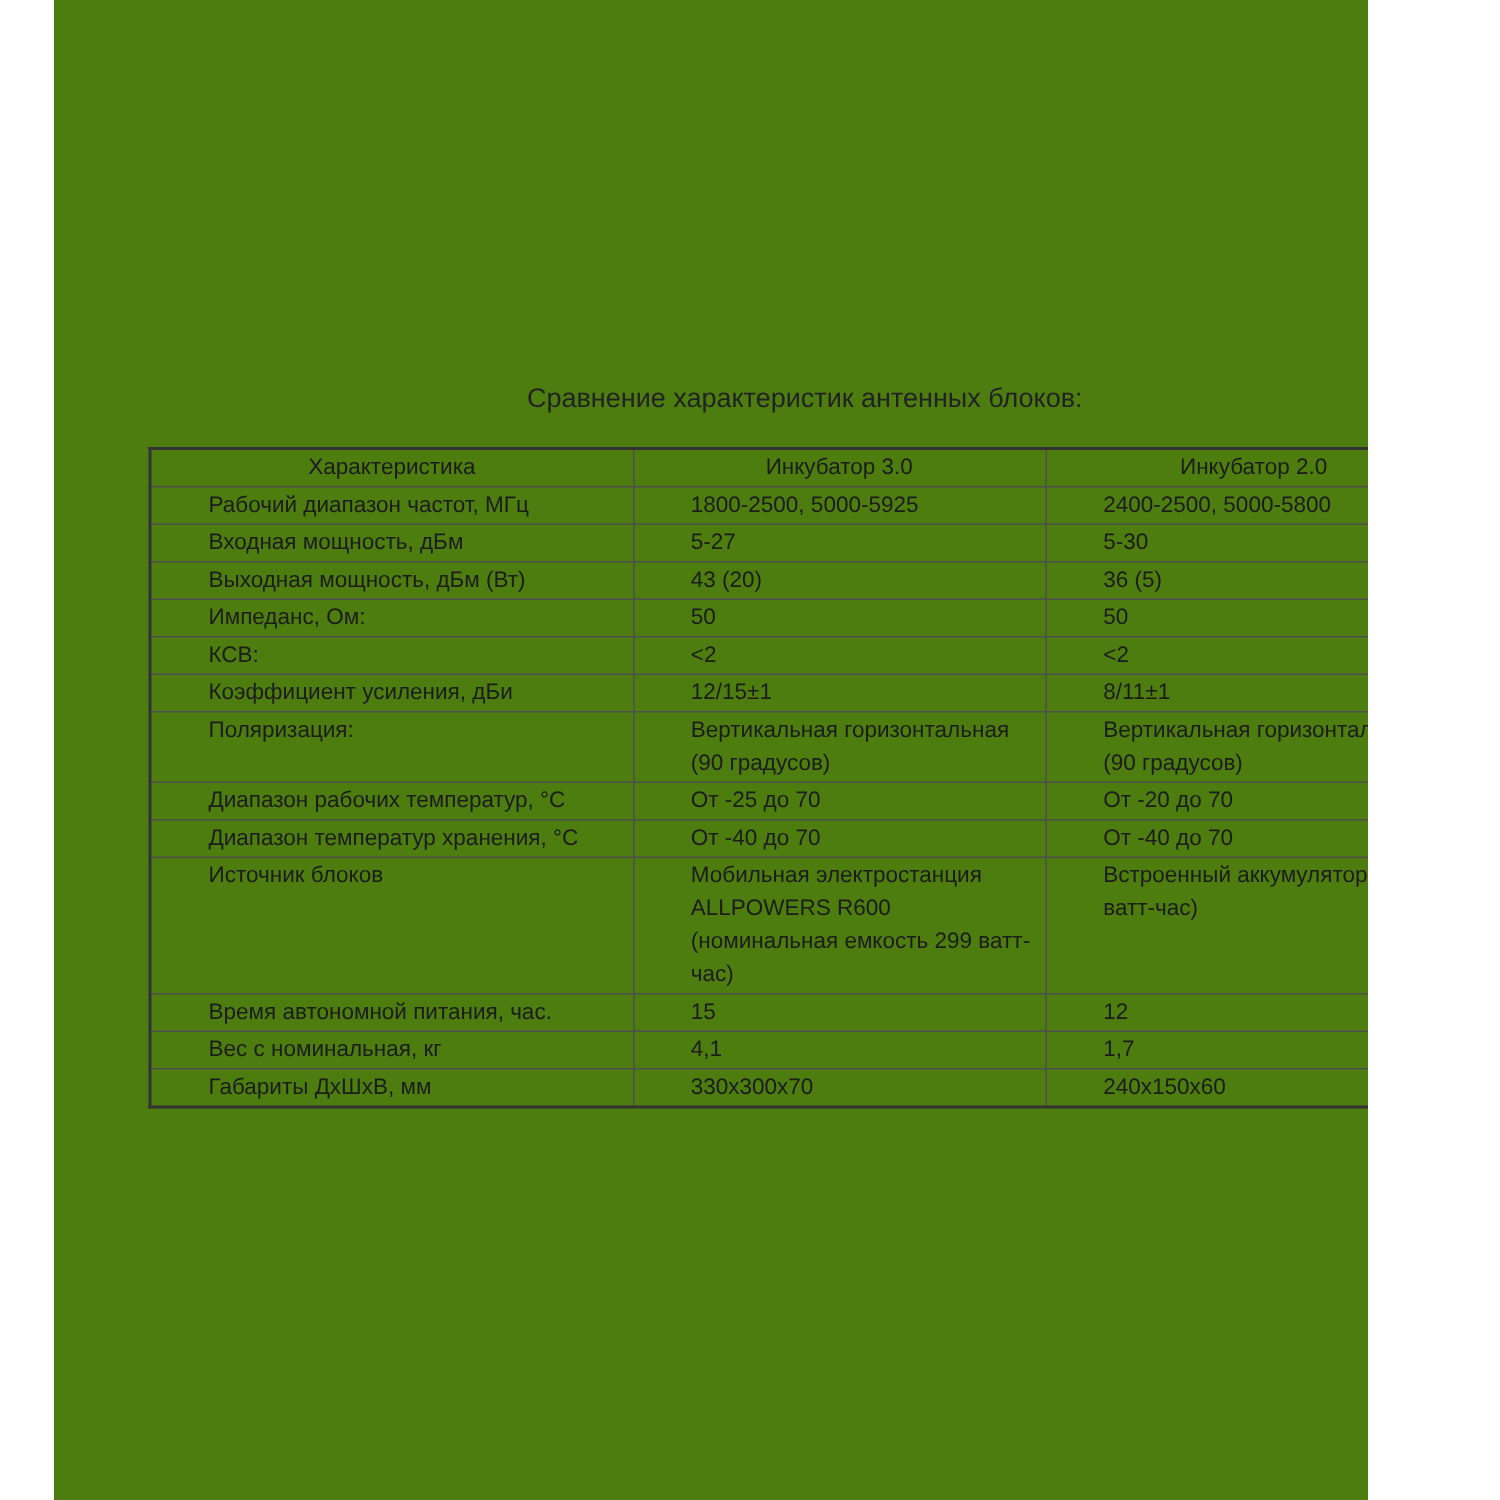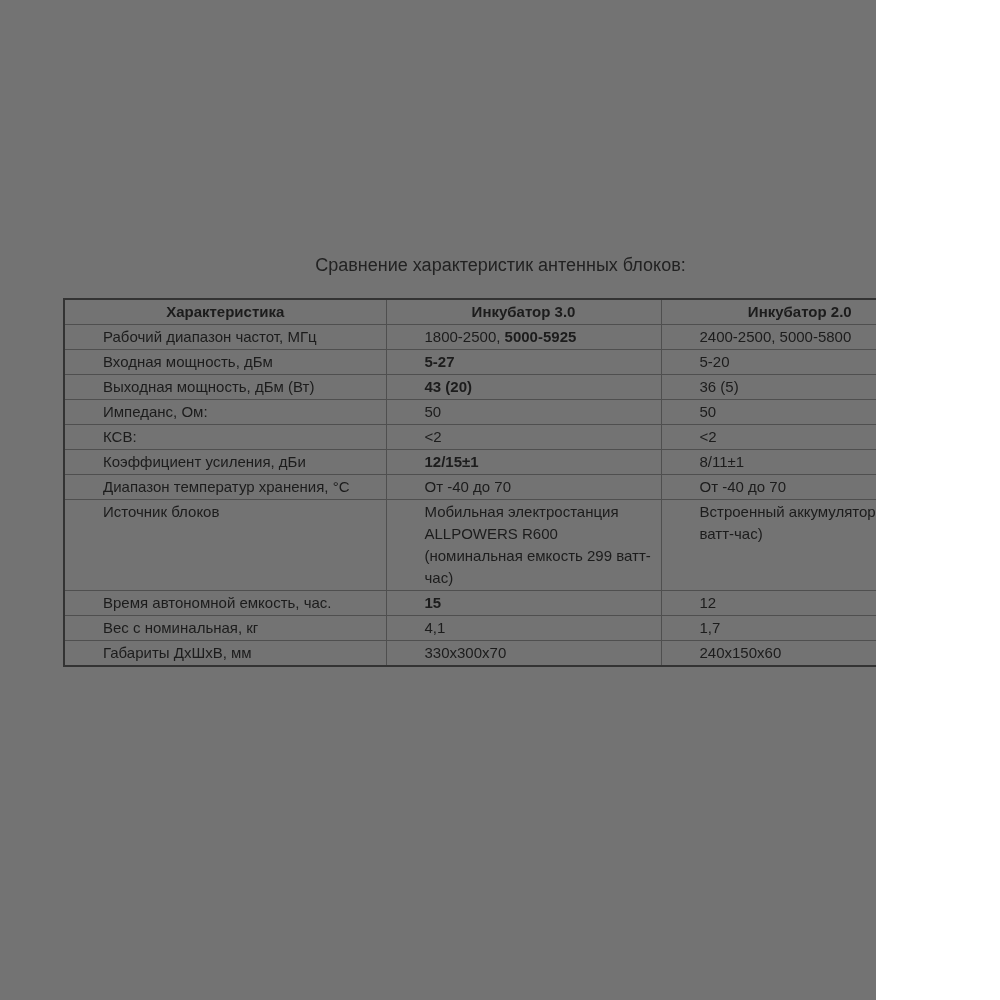--- a/index.html
+++ b/index.html
@@ -9,22 +9,23 @@
     width: 1000px;
     height: 1000px;
     font-family: "Liberation Sans", sans-serif;
     color: #1c1c1c;
     position: relative;
   }
   .page {
     position: relative;
     width: 876px;
     height: 1000px;
-    background: #737373;
+    background: #4d7c0f;
     overflow: hidden;
+    margin-left: 36px;
   }
   .page-title {
     position: absolute;
     top: 255px;
     left: 63px;
     width: 875px;
     text-align: center;
     font-size: 18px;
     font-weight: 400;
     color: #222222;
@@ -42,30 +43,30 @@
   }
   table.compare th,
   table.compare td {
     border: 1px solid #4f4f4f;
     padding: 1px 8px;
     line-height: 22px;
     vertical-align: top;
     overflow: hidden;
   }
   table.compare th {
-    font-weight: 700;
+    font-weight: 400;
     text-align: center;
     height: 22px;
   }
   table.compare td {
     text-align: left;
     height: 22px;
     padding-left: 38px;
   }
-  .bold { font-weight: 700; }
+  .bold { font-weight: 400; }
 </style>
 </head>
 <body>
 
 <div class="page">
 
   <div class="page-title">Сравнение характеристик антенных блоков:</div>
 
   <table class="compare">
     <colgroup>
@@ -82,21 +83,21 @@
     </thead>
     <tbody>
         <tr>
           <td><span>Рабочий диапазон частот, МГц</span></td>
           <td><span>1800-2500, </span><span class="bold">5000-5925</span></td>
           <td><span>2400-2500, 5000-5800</span></td>
         </tr>
         <tr>
           <td><span>Входная мощность, дБм</span></td>
           <td><span class="bold">5-27</span></td>
-          <td><span>5-20</span></td>
+          <td><span>5-30</span></td>
         </tr>
         <tr>
           <td><span>Выходная мощность, дБм (Вт)</span></td>
           <td><span class="bold">43 (20)</span></td>
           <td><span>36 (5)</span></td>
         </tr>
         <tr>
           <td><span>Импеданс, Ом:</span></td>
           <td><span>50</span></td>
           <td><span>50</span></td>
@@ -105,31 +106,41 @@
           <td><span>КСВ:</span></td>
           <td><span>&lt;2</span></td>
           <td><span>&lt;2</span></td>
         </tr>
         <tr>
           <td><span>Коэффициент усиления, дБи</span></td>
           <td><span class="bold">12/15±1</span></td>
           <td><span>8/11±1</span></td>
         </tr>
         <tr>
+          <td><span>Поляризация:</span></td>
+          <td><span>Вертикальная горизонтальная (90 градусов)</span></td>
+          <td><span>Вертикальная горизонтальная (90 градусов)</span></td>
+        </tr>
+        <tr>
+          <td><span>Диапазон рабочих температур, °С</span></td>
+          <td><span class="bold">От -25 до 70</span></td>
+          <td><span>От -20 до 70</span></td>
+        </tr>
+        <tr>
           <td><span>Диапазон температур хранения, °С</span></td>
           <td><span>От -40 до 70</span></td>
           <td><span>От -40 до 70</span></td>
         </tr>
         <tr>
           <td><span>Источник блоков</span></td>
           <td><span>Мобильная электростанция ALLPOWERS R600 (номинальная емкость 299 ватт-час)</span></td>
           <td><span>Встроенный аккумулятор (54,75 ватт-час)</span></td>
         </tr>
         <tr>
-          <td><span>Время автономной емкость, час.</span></td>
+          <td><span>Время автономной питания, час.</span></td>
           <td><span class="bold">15</span></td>
           <td><span>12</span></td>
         </tr>
         <tr>
           <td><span>Вес с номинальная, кг</span></td>
           <td><span>4,1</span></td>
           <td><span>1,7</span></td>
         </tr>
         <tr>
           <td><span>Габариты ДхШхВ, мм</span></td>

